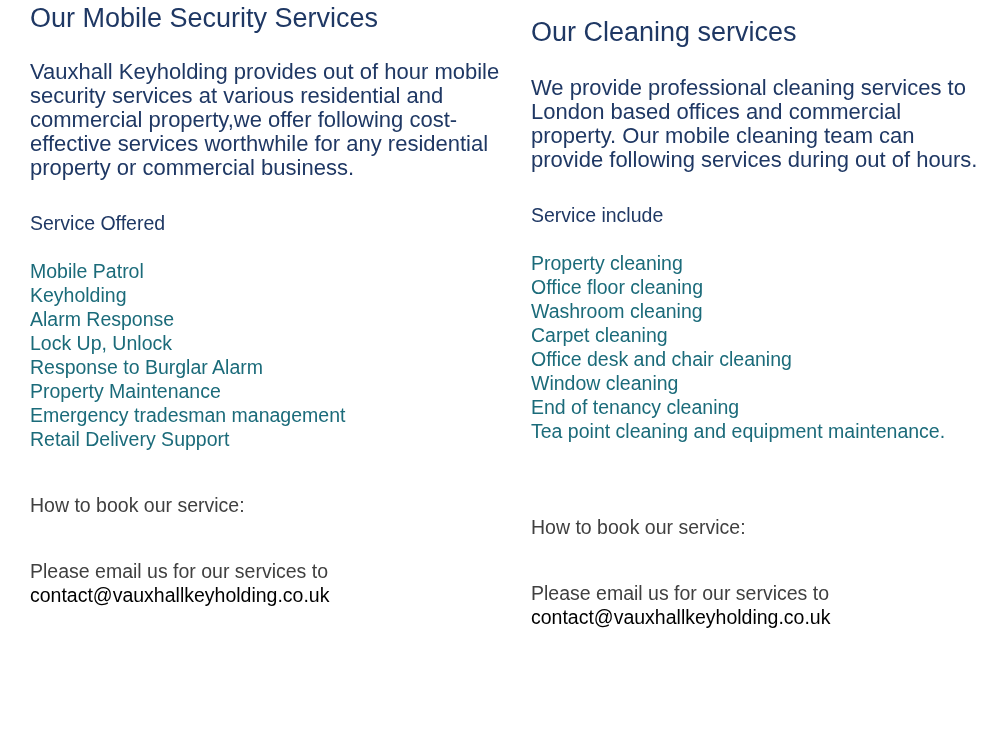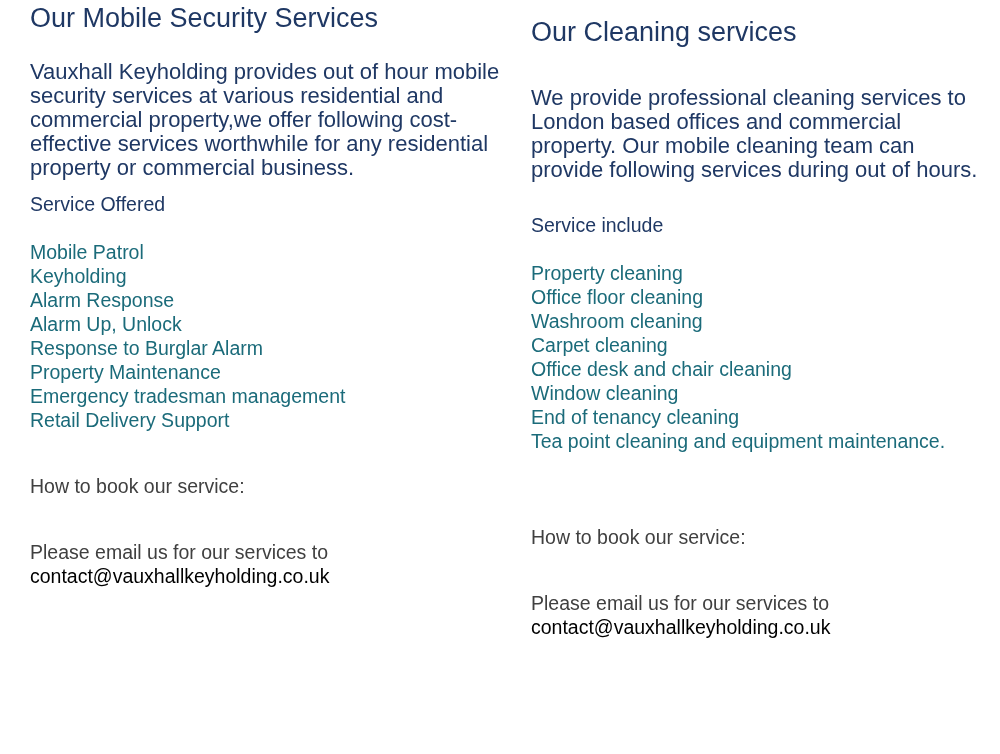--- a/index.html
+++ b/index.html
@@ -47,30 +47,30 @@
   .para {
     font-size: 22px;
     line-height: 24px;
     color: #1f3864;
     margin: 0;
   }
   .col-left .intro {
     margin-top: 26px;
   }
   .col-right .intro {
-    margin-top: 38px;
+    margin-top: 28px;
   }
   .sub-label {
     font-size: 19.5px;
     line-height: 24px;
     color: #1f3864;
     margin: 0;
   }
   .col-left .sub-label {
-    margin-top: 12px;
+    margin-top: 31px;
   }
   .col-right .sub-label {
     margin-top: 31px;
   }
   .service-list {
     list-style: none;
     margin: 0;
     padding: 0;
   }
   .col-left .service-list {
@@ -114,21 +114,21 @@
 <div class="page">
 
   <div class="column col-left">
     <h1 class="col-title">Our Mobile Security Services</h1>
     <p class="para intro">Vauxhall Keyholding provides out of hour mobile security services at various residential and commercial property,we offer following cost-effective services worthwhile for any residential property or commercial business.</p>
     <p class="sub-label">Service Offered</p>
     <ul class="service-list">
       <li>Mobile Patrol</li>
       <li>Keyholding</li>
       <li>Alarm Response</li>
-      <li>Alarm Up, Unlock</li>
+      <li>Lock Up, Unlock</li>
       <li>Response to Burglar Alarm</li>
       <li>Property Maintenance</li>
       <li>Emergency tradesman management</li>
       <li>Retail Delivery Support</li>
     </ul>
     <div class="booking">
       <div class="booking-line">How to book our service:</div>
       <div class="booking-line">Please email us for our services to</div>
       <a class="email-link" href="#">contact@vauxhallkeyholding.co.uk</a>
     </div>

